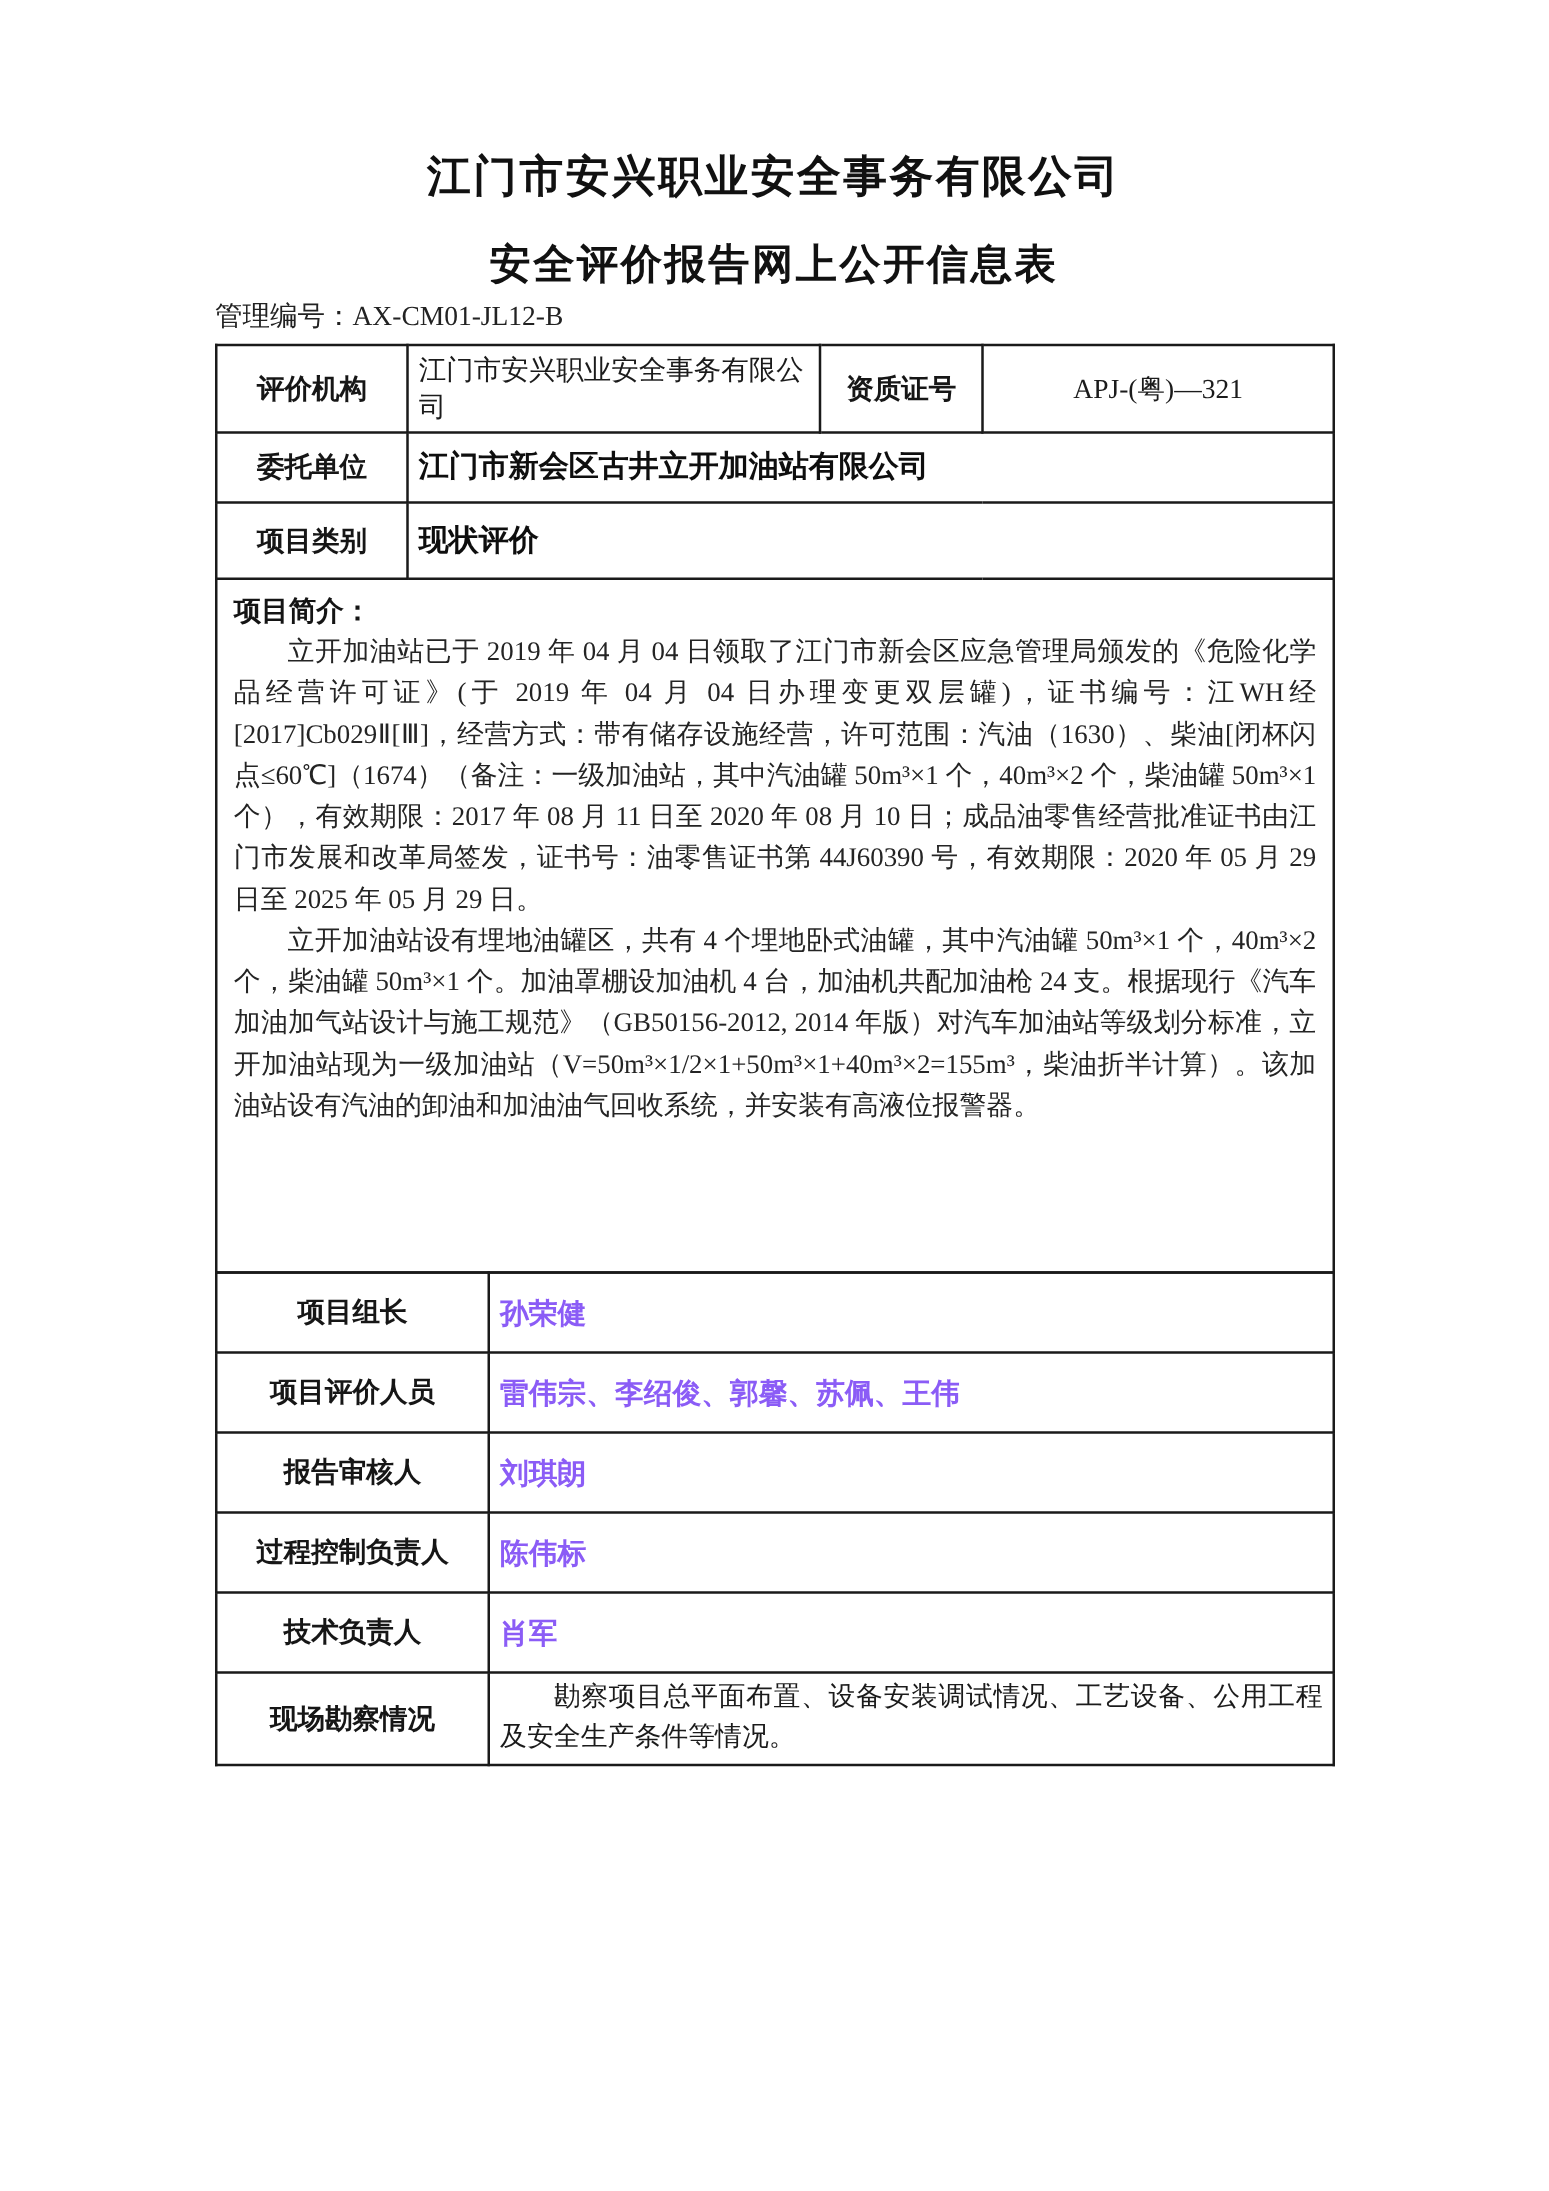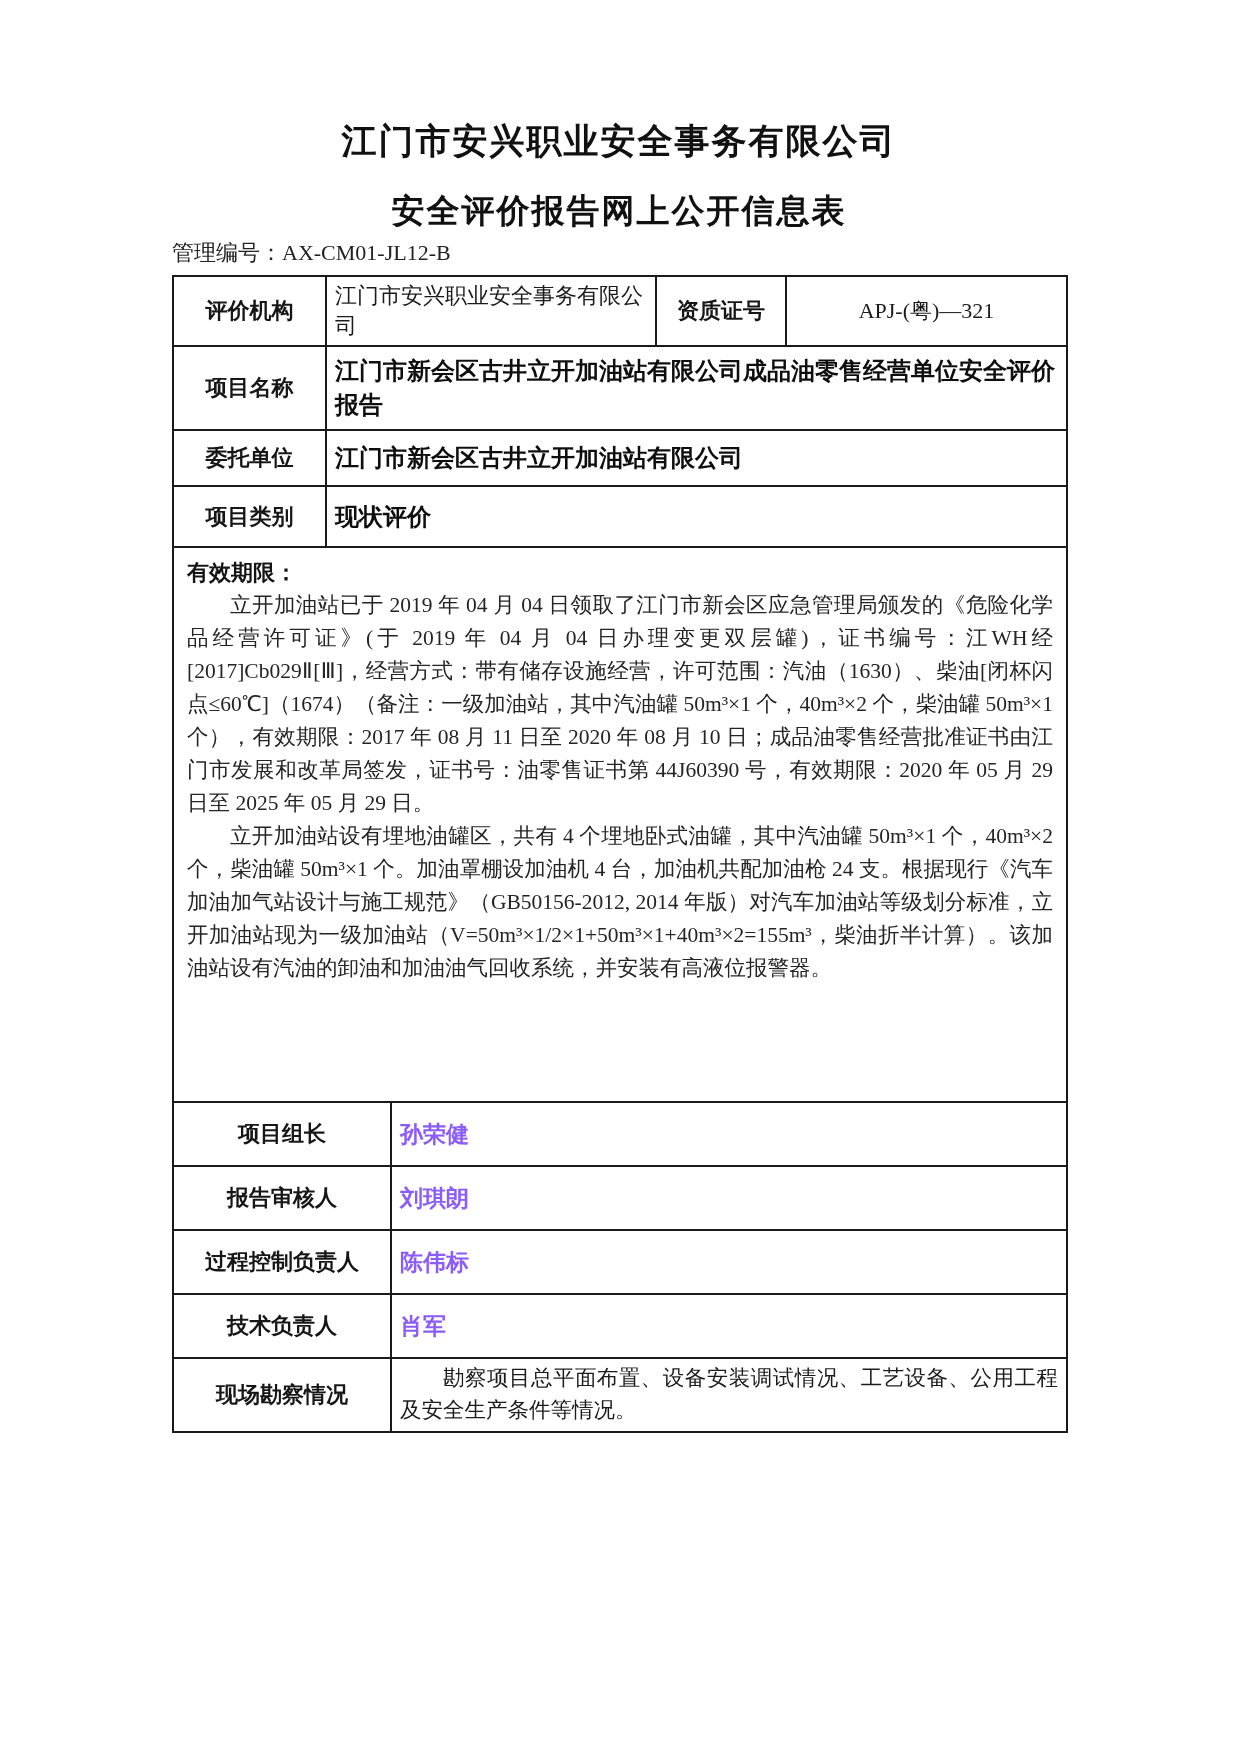--- a/index.html
+++ b/index.html
@@ -146,51 +146,51 @@
       <col style="width:130px">
       <col style="width:281px">
     </colgroup>
     <tbody>
         <tr class="r1">
       <td class="lbl">评价机构</td>
       <td class="val">江门市安兴职业安全事务有限公司</td>
       <td class="lbl">资质证号</td>
       <td class="val center">APJ-(粤)—321</td>
     </tr>
-    <tr class="r2">
-      <td class="lbl">项目名称</td>
-      <td class="val bold" colspan="3">江门市新会区古井立开加油站有限公司成品油零售经营单位安全评价报告</td>
-    </tr>
     <tr class="r3">
       <td class="lbl">委托单位</td>
       <td class="val bold" colspan="3">江门市新会区古井立开加油站有限公司</td>
     </tr>
     <tr class="r4">
       <td class="lbl">项目类别</td>
       <td class="val bold" colspan="3">现状评价</td>
     </tr>
   </tbody>
     </table>
 
   <div class="intro-cell">
-    <div class="intro-label">有效期限：</div>
+    <div class="intro-label">项目简介：</div>
     <p>立开加油站已于 2019 年 04 月 04 日领取了江门市新会区应急管理局颁发的《危险化学品经营许可证》(于 2019 年 04 月 04 日办理变更双层罐)，证书编号：江WH经[2017]Cb029Ⅱ[Ⅲ]，经营方式：带有储存设施经营，许可范围：汽油（1630）、柴油[闭杯闪点≤60℃]（1674）（备注：一级加油站，其中汽油罐 50m³×1 个，40m³×2 个，柴油罐 50m³×1 个），有效期限：2017 年 08 月 11 日至 2020 年 08 月 10 日；成品油零售经营批准证书由江门市发展和改革局签发，证书号：油零售证书第 44J60390 号，有效期限：2020 年 05 月 29 日至 2025 年 05 月 29 日。</p>
     <p>立开加油站设有埋地油罐区，共有 4 个埋地卧式油罐，其中汽油罐 50m³×1 个，40m³×2 个，柴油罐 50m³×1 个。加油罩棚设加油机 4 台，加油机共配加油枪 24 支。根据现行《汽车加油加气站设计与施工规范》（GB50156-2012, 2014 年版）对汽车加油站等级划分标准，立开加油站现为一级加油站（V=50m³×1/2×1+50m³×1+40m³×2=155m³，柴油折半计算）。该加油站设有汽油的卸油和加油油气回收系统，并安装有高液位报警器。</p>
   </div>
 
   <table class="tbl tbl-bottom">
     <colgroup>
       <col style="width:218px">
       <col style="width:676px">
     </colgroup>
     <tbody>
         <tr class="pr">
       <td class="lbl">项目组长</td>
       <td class="val pval">孙荣健</td>
     </tr>
+    <tr class="pr-tall">
+      <td class="lbl">项目评价人员</td>
+      <td class="val pval">雷伟宗、李绍俊、郭馨、苏佩、王伟</td>
+    </tr>
     <tr class="pr">
       <td class="lbl">报告审核人</td>
       <td class="val pval">刘琪朗</td>
     </tr>
     <tr class="pr">
       <td class="lbl">过程控制负责人</td>
       <td class="val pval">陈伟标</td>
     </tr>
     <tr class="pr">
       <td class="lbl">技术负责人</td>

